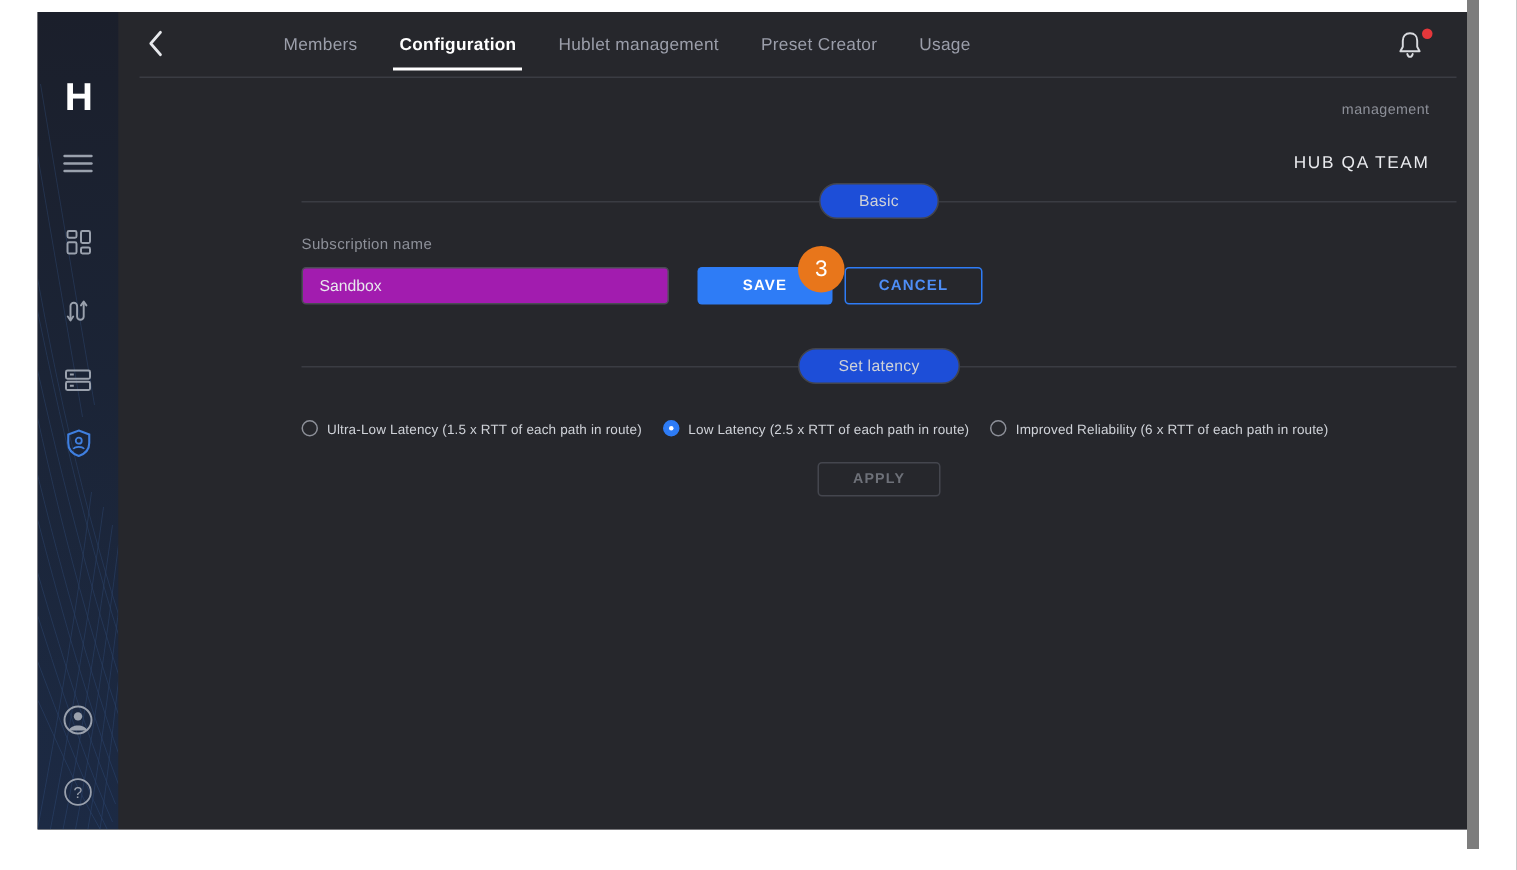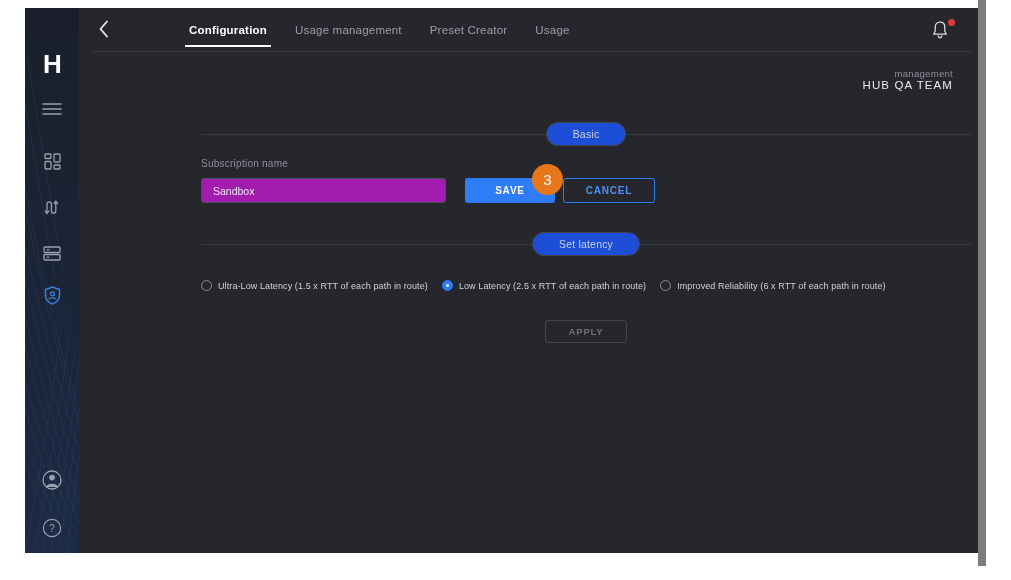--- a/index.html
+++ b/index.html
@@ -136,21 +136,21 @@
     position: absolute;
     right: 32px; top: 60px;
     text-align: right;
   }
   #org-vendor {
     font-size: 9.5px;
     color: #8d9099;
     letter-spacing: 0.3px;
   }
   #org-name {
-    margin-top: 0;
+    margin-top: 24px;
     font-size: 11.5px;
     color: #e9eaee;
     letter-spacing: 1.1px;
   }
 
   
   .section-sep {
     position: absolute;
     left: 122px;
     width: 770px;
@@ -280,21 +280,20 @@
     left: 466px; top: 300px;
     width: 82px; height: 23px;
     background: transparent;
     border: 1px solid #44464e;
     border-radius: 3px;
     color: #6e7179;
     font-size: 9.5px;
     font-weight: bold;
     letter-spacing: 0.8px;
     font-family: "Liberation Sans", sans-serif;
-    margin-top: 12px;
   }
 
   
   #scrollbar-track {
     position: absolute;
     left: 978px; top: 0;
     width: 8px; height: 566px;
     background: #7d7d7d;
   }
 </style>
@@ -416,25 +415,28 @@
     <div id="topbar">
       <div id="back-button">
         <span>
           <svg width="12" height="18" viewBox="0 0 12 18">
             <polyline points="9,1.5 2.5,9 9,16.5" fill="none" stroke="#e6e8ec" stroke-width="1.8" stroke-linecap="round" stroke-linejoin="round"></polyline>
           </svg>
         </span>
       </div>
 
       <div id="tabs">
+        <div class="tab">
+          <span>Members</span>
+        </div>
         <div class="tab active">
           <span>Configuration</span>
         </div>
         <div class="tab">
-          <span>Usage management</span>
+          <span>Hublet management</span>
         </div>
         <div class="tab">
           <span>Preset Creator</span>
         </div>
         <div class="tab">
           <span>Usage</span>
         </div>
       </div>
 
       <div id="notif-bell">

